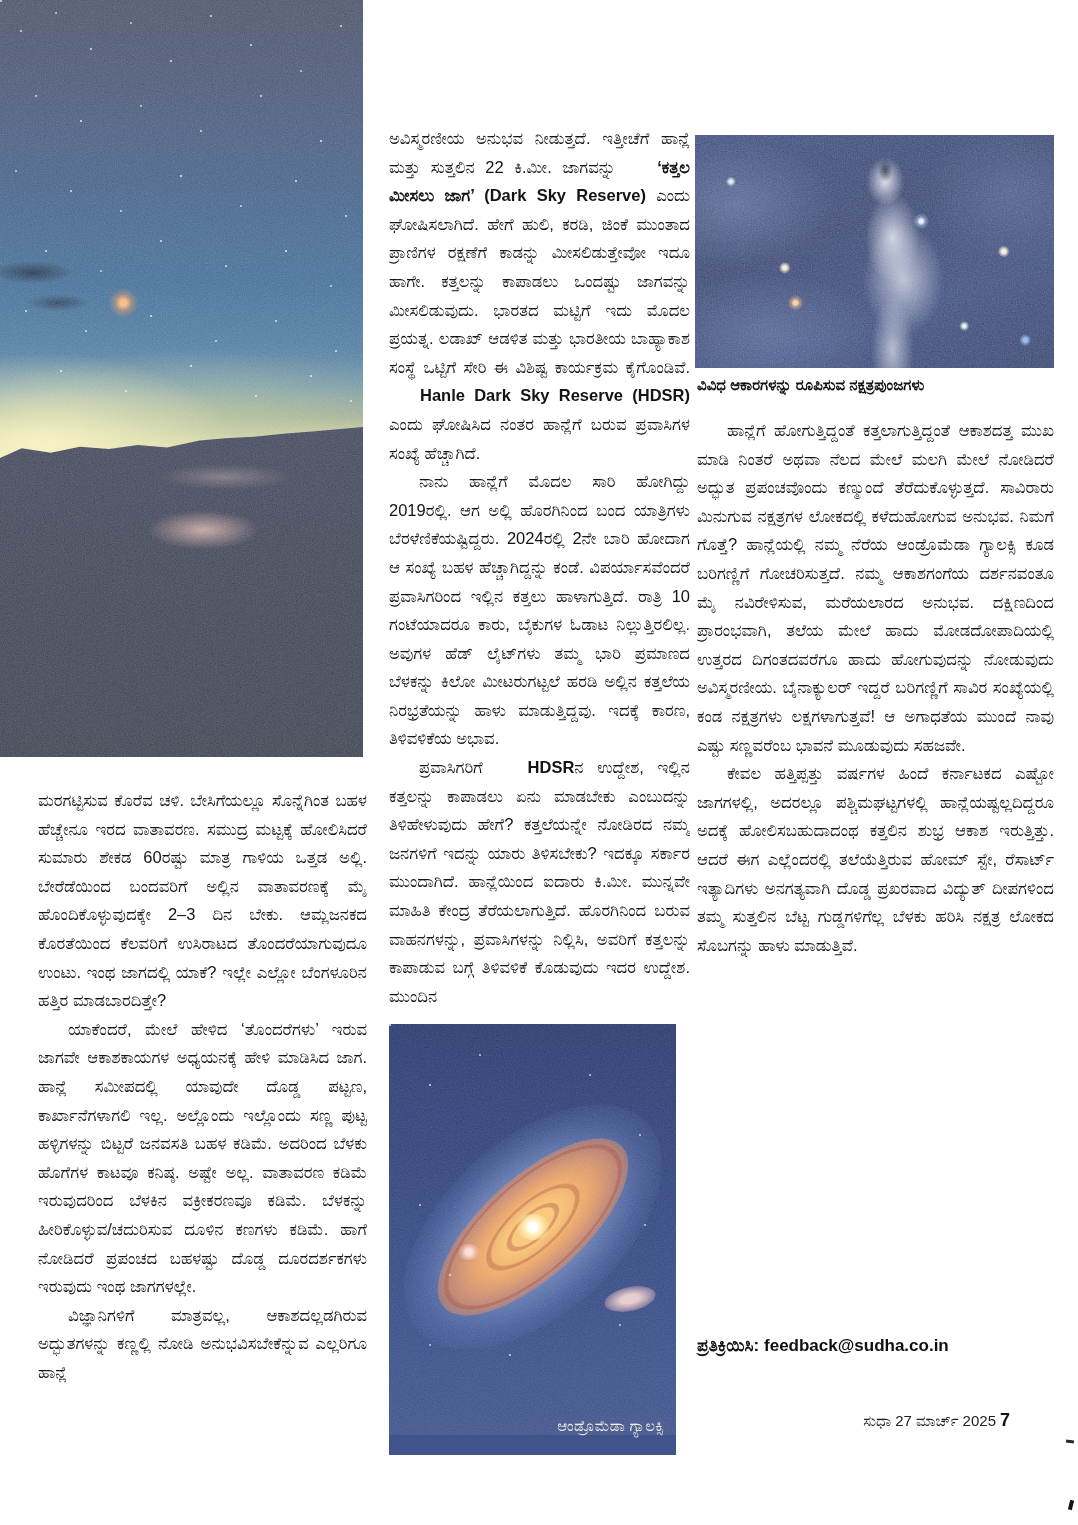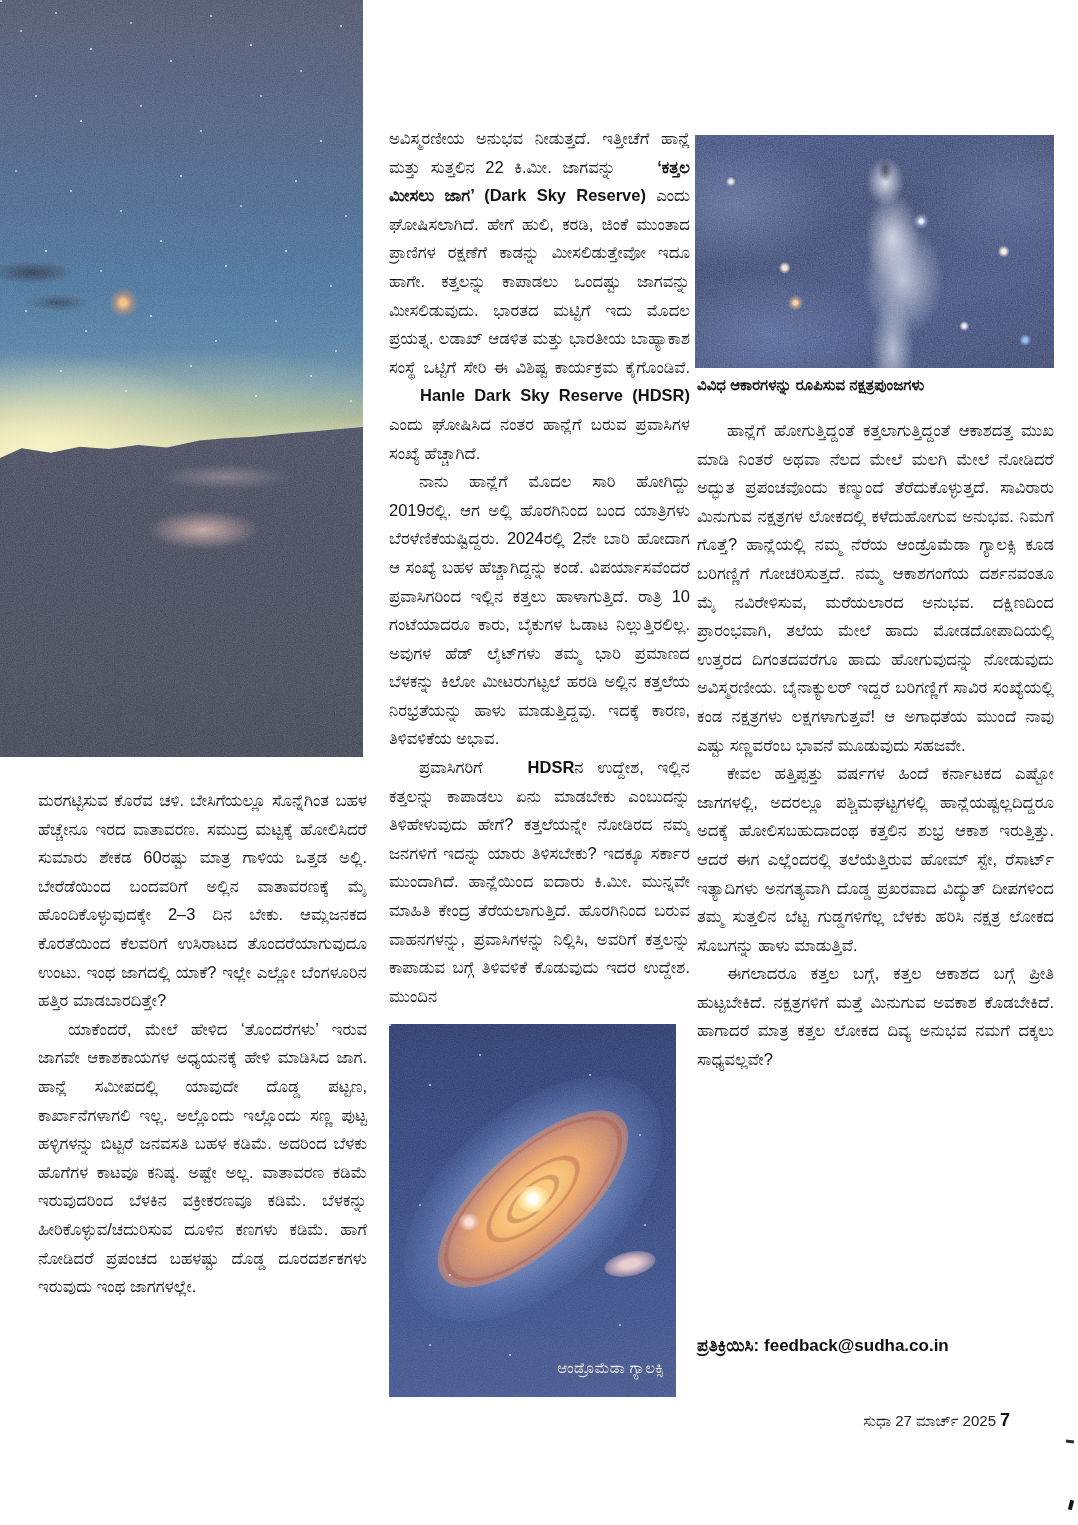--- a/index.html
+++ b/index.html
@@ -77,21 +77,21 @@
       radial-gradient(ellipse 26px 34px at 53% 20%, rgba(228,230,240,.92), rgba(228,230,240,0) 72%),
       radial-gradient(ellipse 38px 62px at 55% 44%, rgba(218,222,234,.88), rgba(218,222,234,0) 72%),
       radial-gradient(ellipse 54px 76px at 58% 62%, rgba(208,214,230,.82), rgba(208,214,230,0) 74%),
       radial-gradient(ellipse 28px 70px at 55% 92%, rgba(202,210,226,.78), rgba(202,210,226,0) 76%),
       radial-gradient(ellipse 130px 85px at 12% 30%, rgba(140,160,205,.35), rgba(140,160,205,0) 75%),
       radial-gradient(ellipse 120px 90px at 88% 25%, rgba(120,140,185,.3), rgba(120,140,185,0) 75%),
       radial-gradient(ellipse 150px 80px at 20% 85%, rgba(130,155,205,.3), rgba(130,155,205,0) 75%),
       linear-gradient(160deg,#3c4b7c 0%,#36436f 40%,#3a4a7c 70%,#33406b 100%);
   }
   
-  .photo-galaxy{position:absolute;left:389px;top:1024px;width:287px;height:373px;overflow:hidden;
+  .photo-galaxy{position:absolute;left:389px;top:1024px;width:287px;height:431px;overflow:hidden;
     background:linear-gradient(180deg,#2b3a6e 0%,#31447e 40%,#3a4f8a 78%,#42548c 100%);}
   .g-halo,.g-disk,.g-dust,.g-core{position:absolute;left:50%;top:47%;border-radius:50%;}
   .g-halo{width:310px;height:175px;transform:translate(-50%,-50%) rotate(-42deg);
     background:radial-gradient(ellipse at center, rgba(150,175,225,.65) 0 30%, rgba(95,125,190,.35) 60%, rgba(95,125,190,0) 75%);}
   .g-disk{width:240px;height:100px;transform:translate(-50%,-50%) rotate(-42deg);
     background:radial-gradient(ellipse at center, rgba(255,200,110,.95) 0 18%, rgba(248,165,90,.9) 40%, rgba(230,135,85,.7) 62%, rgba(205,120,95,.3) 80%, rgba(205,120,95,0) 95%);}
   .g-dust{width:225px;height:92px;transform:translate(-50%,-50%) rotate(-42deg);
     background:repeating-radial-gradient(ellipse at center, rgba(0,0,0,0) 0 26px, rgba(165,70,50,.4) 28px 32px, rgba(0,0,0,0) 34px 52px, rgba(160,65,48,.35) 54px 58px, rgba(0,0,0,0) 60px 80px);}
   .g-core{width:34px;height:26px;transform:translate(-50%,-50%);
     background:radial-gradient(circle at center, #ffffff 0 4px, #ffe9a8 9px, rgba(255,200,110,0) 17px);}
@@ -137,26 +137,26 @@
 
 <div class="col col-mid">
     <p class="para"><span>ಅವಿಸ್ಮರಣೀಯ ಅನುಭವ ನೀಡುತ್ತದೆ. ಇತ್ತೀಚೆಗೆ ಹಾನ್ಲೆ ಮತ್ತು ಸುತ್ತಲಿನ 22 ಕಿ.ಮೀ. ಜಾಗವನ್ನು </span><span class="b">‘ಕತ್ತಲ ಮೀಸಲು ಜಾಗ’ (Dark Sky Reserve)</span><span> ಎಂದು ಘೋಷಿಸಲಾಗಿದೆ. ಹೇಗೆ ಹುಲಿ, ಕರಡಿ, ಜಿಂಕೆ ಮುಂತಾದ ಪ್ರಾಣಿಗಳ ರಕ್ಷಣೆಗೆ ಕಾಡನ್ನು ಮೀಸಲಿಡುತ್ತೇವೋ ಇದೂ ಹಾಗೇ. ಕತ್ತಲನ್ನು ಕಾಪಾಡಲು ಒಂದಷ್ಟು ಜಾಗವನ್ನು ಮೀಸಲಿಡುವುದು. ಭಾರತದ ಮಟ್ಟಿಗೆ ಇದು ಮೊದಲ ಪ್ರಯತ್ನ. ಲಡಾಖ್ ಆಡಳಿತ ಮತ್ತು ಭಾರತೀಯ ಬಾಹ್ಯಾಕಾಶ ಸಂಸ್ಥೆ ಒಟ್ಟಿಗೆ ಸೇರಿ ಈ ವಿಶಿಷ್ಟ ಕಾರ್ಯಕ್ರಮ ಕೈಗೊಂಡಿವೆ. </span><span class="b">Hanle Dark Sky Reserve (HDSR)</span><span> ಎಂದು ಘೋಷಿಸಿದ ನಂತರ ಹಾನ್ಲೆಗೆ ಬರುವ ಪ್ರವಾಸಿಗಳ ಸಂಖ್ಯೆ ಹೆಚ್ಚಾಗಿದೆ.</span></p>
     <p class="para indent"><span>ನಾನು ಹಾನ್ಲೆಗೆ ಮೊದಲ ಸಾರಿ ಹೋಗಿದ್ದು 2019ರಲ್ಲಿ. ಆಗ ಅಲ್ಲಿ ಹೊರಗಿನಿಂದ ಬಂದ ಯಾತ್ರಿಗಳು ಬೆರಳೆಣಿಕೆಯಷ್ಟಿದ್ದರು. 2024ರಲ್ಲಿ 2ನೇ ಬಾರಿ ಹೋದಾಗ ಆ ಸಂಖ್ಯೆ ಬಹಳ ಹೆಚ್ಚಾಗಿದ್ದನ್ನು ಕಂಡೆ. ವಿಪರ್ಯಾಸವೆಂದರೆ ಪ್ರವಾಸಿಗರಿಂದ ಇಲ್ಲಿನ ಕತ್ತಲು ಹಾಳಾಗುತ್ತಿದೆ. ರಾತ್ರಿ 10 ಗಂಟೆಯಾದರೂ ಕಾರು, ಬೈಕುಗಳ ಓಡಾಟ ನಿಲ್ಲುತ್ತಿರಲಿಲ್ಲ. ಅವುಗಳ ಹೆಡ್ ಲೈಟ್‌ಗಳು ತಮ್ಮ ಭಾರಿ ಪ್ರಮಾಣದ ಬೆಳಕನ್ನು ಕಿಲೋ ಮೀಟರುಗಟ್ಟಲೆ ಹರಡಿ ಅಲ್ಲಿನ ಕತ್ತಲೆಯ ನಿರಭ್ರತೆಯನ್ನು ಹಾಳು ಮಾಡುತ್ತಿದ್ದವು. ಇದಕ್ಕೆ ಕಾರಣ, ತಿಳಿವಳಿಕೆಯ ಅಭಾವ.</span></p>
     <p class="para indent"><span>ಪ್ರವಾಸಿಗರಿಗೆ </span><span class="b">HDSR</span><span>ನ ಉದ್ದೇಶ, ಇಲ್ಲಿನ ಕತ್ತಲನ್ನು ಕಾಪಾಡಲು ಏನು ಮಾಡಬೇಕು ಎಂಬುದನ್ನು ತಿಳಿಹೇಳುವುದು ಹೇಗೆ? ಕತ್ತಲೆಯನ್ನೇ ನೋಡಿರದ ನಮ್ಮ ಜನಗಳಿಗೆ ಇದನ್ನು ಯಾರು ತಿಳಿಸಬೇಕು? ಇದಕ್ಕೂ ಸರ್ಕಾರ ಮುಂದಾಗಿದೆ. ಹಾನ್ಲೆಯಿಂದ ಐದಾರು ಕಿ.ಮೀ. ಮುನ್ನವೇ ಮಾಹಿತಿ ಕೇಂದ್ರ ತೆರೆಯಲಾಗುತ್ತಿದೆ. ಹೊರಗಿನಿಂದ ಬರುವ ವಾಹನಗಳನ್ನು, ಪ್ರವಾಸಿಗಳನ್ನು ನಿಲ್ಲಿಸಿ, ಅವರಿಗೆ ಕತ್ತಲನ್ನು ಕಾಪಾಡುವ ಬಗ್ಗೆ ತಿಳಿವಳಿಕೆ ಕೊಡುವುದು ಇದರ ಉದ್ದೇಶ. ಮುಂದಿನ</span></p>
   </div>
 
 <div class="col col-left">
     <p class="para"><span>ಮರಗಟ್ಟಿಸುವ ಕೊರೆವ ಚಳಿ. ಬೇಸಿಗೆಯಲ್ಲೂ ಸೊನ್ನೆಗಿಂತ ಬಹಳ ಹೆಚ್ಚೇನೂ ಇರದ ವಾತಾವರಣ. ಸಮುದ್ರ ಮಟ್ಟಕ್ಕೆ ಹೋಲಿಸಿದರೆ ಸುಮಾರು ಶೇಕಡ 60ರಷ್ಟು ಮಾತ್ರ ಗಾಳಿಯ ಒತ್ತಡ ಅಲ್ಲಿ. ಬೇರೆಡೆಯಿಂದ ಬಂದವರಿಗೆ ಅಲ್ಲಿನ ವಾತಾವರಣಕ್ಕೆ ಮೈ ಹೊಂದಿಕೊಳ್ಳುವುದಕ್ಕೇ 2–3 ದಿನ ಬೇಕು. ಆಮ್ಲಜನಕದ ಕೊರತೆಯಿಂದ ಕೆಲವರಿಗೆ ಉಸಿರಾಟದ ತೊಂದರೆಯಾಗುವುದೂ ಉಂಟು. ಇಂಥ ಜಾಗದಲ್ಲಿ ಯಾಕೆ? ಇಲ್ಲೇ ಎಲ್ಲೋ ಬೆಂಗಳೂರಿನ ಹತ್ತಿರ ಮಾಡಬಾರದಿತ್ತೇ?</span></p>
     <p class="para indent"><span>ಯಾಕೆಂದರೆ, ಮೇಲೆ ಹೇಳಿದ ‘ತೊಂದರೆಗಳು’ ಇರುವ ಜಾಗವೇ ಆಕಾಶಕಾಯಗಳ ಅಧ್ಯಯನಕ್ಕೆ ಹೇಳಿ ಮಾಡಿಸಿದ ಜಾಗ. ಹಾನ್ಲೆ ಸಮೀಪದಲ್ಲಿ ಯಾವುದೇ ದೊಡ್ಡ ಪಟ್ಟಣ, ಕಾರ್ಖಾನೆಗಳಾಗಲಿ ಇಲ್ಲ. ಅಲ್ಲೊಂದು ಇಲ್ಲೊಂದು ಸಣ್ಣ ಪುಟ್ಟ ಹಳ್ಳಿಗಳನ್ನು ಬಿಟ್ಟರೆ ಜನವಸತಿ ಬಹಳ ಕಡಿಮೆ. ಅದರಿಂದ ಬೆಳಕು ಹೊಗೆಗಳ ಕಾಟವೂ ಕನಿಷ್ಠ. ಅಷ್ಟೇ ಅಲ್ಲ. ವಾತಾವರಣ ಕಡಿಮೆ ಇರುವುದರಿಂದ ಬೆಳಕಿನ ವಕ್ರೀಕರಣವೂ ಕಡಿಮೆ. ಬೆಳಕನ್ನು ಹೀರಿಕೊಳ್ಳುವ/ಚದುರಿಸುವ ದೂಳಿನ ಕಣಗಳು ಕಡಿಮೆ. ಹಾಗೆ ನೋಡಿದರೆ ಪ್ರಪಂಚದ ಬಹಳಷ್ಟು ದೊಡ್ಡ ದೂರದರ್ಶಕಗಳು ಇರುವುದು ಇಂಥ ಜಾಗಗಳಲ್ಲೇ.</span></p>
+    <p class="para indent"><span>ವಿಜ್ಞಾನಿಗಳಿಗೆ ಮಾತ್ರವಲ್ಲ, ಆಕಾಶದಲ್ಲಡಗಿರುವ ಅದ್ಭುತಗಳನ್ನು ಕಣ್ಣಲ್ಲಿ ನೋಡಿ ಅನುಭವಿಸಬೇಕೆನ್ನುವ ಎಲ್ಲರಿಗೂ ಹಾನ್ಲೆ</span></p>
   </div>
 
 <div class="col col-right">
     <p class="para indent"><span>ಹಾನ್ಲೆಗೆ ಹೋಗುತ್ತಿದ್ದಂತೆ ಕತ್ತಲಾಗುತ್ತಿದ್ದಂತೆ ಆಕಾಶದತ್ತ ಮುಖ ಮಾಡಿ ನಿಂತರೆ ಅಥವಾ ನೆಲದ ಮೇಲೆ ಮಲಗಿ ಮೇಲೆ ನೋಡಿದರೆ ಅದ್ಭುತ ಪ್ರಪಂಚವೊಂದು ಕಣ್ಮುಂದೆ ತೆರೆದುಕೊಳ್ಳುತ್ತದೆ. ಸಾವಿರಾರು ಮಿನುಗುವ ನಕ್ಷತ್ರಗಳ ಲೋಕದಲ್ಲಿ ಕಳೆದುಹೋಗುವ ಅನುಭವ. ನಿಮಗೆ ಗೊತ್ತೆ? ಹಾನ್ಲೆಯಲ್ಲಿ ನಮ್ಮ ನೆರೆಯ ಆಂಡ್ರೊಮೆಡಾ ಗ್ಯಾಲಕ್ಸಿ ಕೂಡ ಬರಿಗಣ್ಣಿಗೆ ಗೋಚರಿಸುತ್ತದೆ. ನಮ್ಮ ಆಕಾಶಗಂಗೆಯ ದರ್ಶನವಂತೂ ಮೈ ನವಿರೇಳಿಸುವ, ಮರೆಯಲಾರದ ಅನುಭವ. ದಕ್ಷಿಣದಿಂದ ಪ್ರಾರಂಭವಾಗಿ, ತಲೆಯ ಮೇಲೆ ಹಾದು ಮೋಡದೋಪಾದಿಯಲ್ಲಿ ಉತ್ತರದ ದಿಗಂತದವರೆಗೂ ಹಾದು ಹೋಗುವುದನ್ನು ನೋಡುವುದು ಅವಿಸ್ಮರಣೀಯ. ಬೈನಾಕ್ಯುಲರ್ ಇದ್ದರೆ ಬರಿಗಣ್ಣಿಗೆ ಸಾವಿರ ಸಂಖ್ಯೆಯಲ್ಲಿ ಕಂಡ ನಕ್ಷತ್ರಗಳು ಲಕ್ಷಗಳಾಗುತ್ತವೆ! ಆ ಅಗಾಧತೆಯ ಮುಂದೆ ನಾವು ಎಷ್ಟು ಸಣ್ಣವರೆಂಬ ಭಾವನೆ ಮೂಡುವುದು ಸಹಜವೇ.</span></p>
     <p class="para indent"><span>ಕೇವಲ ಹತ್ತಿಪ್ಪತ್ತು ವರ್ಷಗಳ ಹಿಂದೆ ಕರ್ನಾಟಕದ ಎಷ್ಟೋ ಜಾಗಗಳಲ್ಲಿ, ಅದರಲ್ಲೂ ಪಶ್ಚಿಮಘಟ್ಟಗಳಲ್ಲಿ ಹಾನ್ಲೆಯಷ್ಟಲ್ಲದಿದ್ದರೂ ಅದಕ್ಕೆ ಹೋಲಿಸಬಹುದಾದಂಥ ಕತ್ತಲಿನ ಶುಭ್ರ ಆಕಾಶ ಇರುತ್ತಿತ್ತು. ಆದರೆ ಈಗ ಎಲ್ಲೆಂದರಲ್ಲಿ ತಲೆಯೆತ್ತಿರುವ ಹೋಮ್ ಸ್ಟೇ, ರೆಸಾರ್ಟ್ ಇತ್ಯಾದಿಗಳು ಅನಗತ್ಯವಾಗಿ ದೊಡ್ಡ ಪ್ರಖರವಾದ ವಿದ್ಯುತ್ ದೀಪಗಳಿಂದ ತಮ್ಮ ಸುತ್ತಲಿನ ಬೆಟ್ಟ ಗುಡ್ಡಗಳಿಗೆಲ್ಲ ಬೆಳಕು ಹರಿಸಿ ನಕ್ಷತ್ರ ಲೋಕದ ಸೊಬಗನ್ನು ಹಾಳು ಮಾಡುತ್ತಿವೆ.</span></p>
-    <p class="para indent"><span>ಈಗಲಾದರೂ ಕತ್ತಲ ಬಗ್ಗೆ, ಕತ್ತಲ ಆಕಾಶದ ಬಗ್ಗೆ ಪ್ರೀತಿ ಹುಟ್ಟಬೇಕಿದೆ. ನಕ್ಷತ್ರಗಳಿಗೆ ಮತ್ತೆ ಮಿನುಗುವ ಅವಕಾಶ ಕೊಡಬೇಕಿದೆ. ಹಾಗಾದರೆ ಮಾತ್ರ ಕತ್ತಲ ಲೋಕದ ದಿವ್ಯ ಅನುಭವ ನಮಗೆ ದಕ್ಕಲು ಸಾಧ್ಯವಲ್ಲವೇ?</span></p>
   </div>
 
 <div class="contact-line">
   <span>ಪ್ರತಿಕ್ರಿಯಿಸಿ:</span>
   <span> </span>
   <span>feedback@sudha.co.in</span>
 </div>
 
 <div class="photo-galaxy">
   <div class="g-halo"></div>

